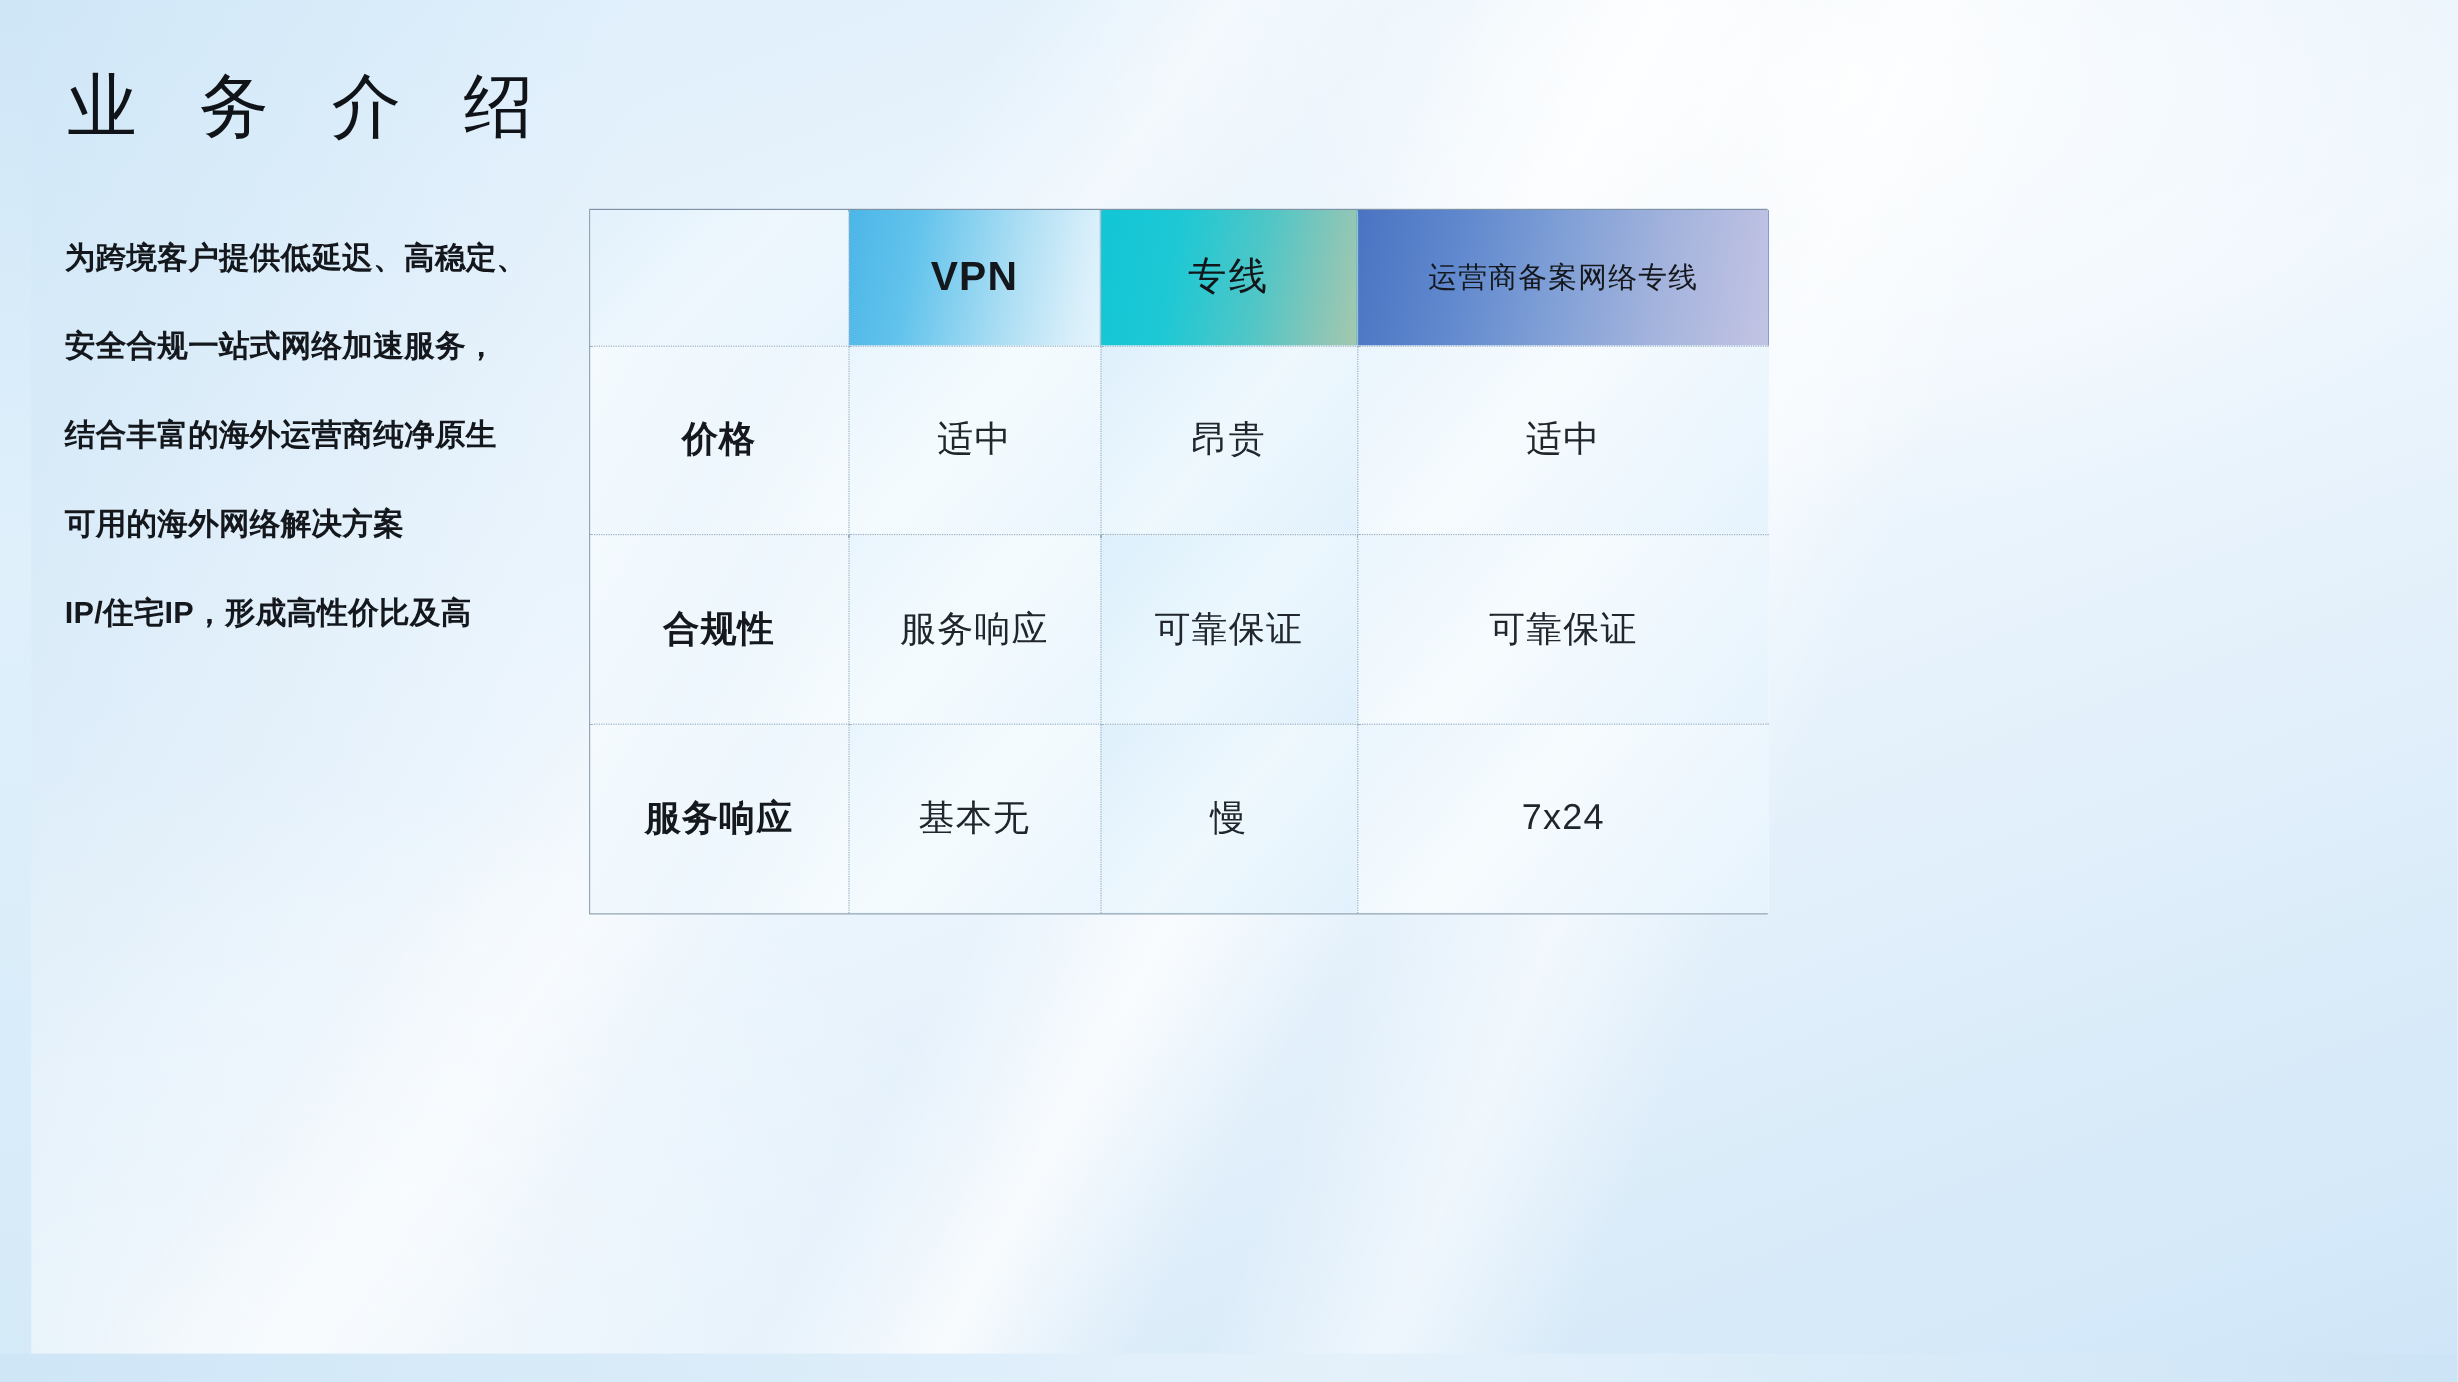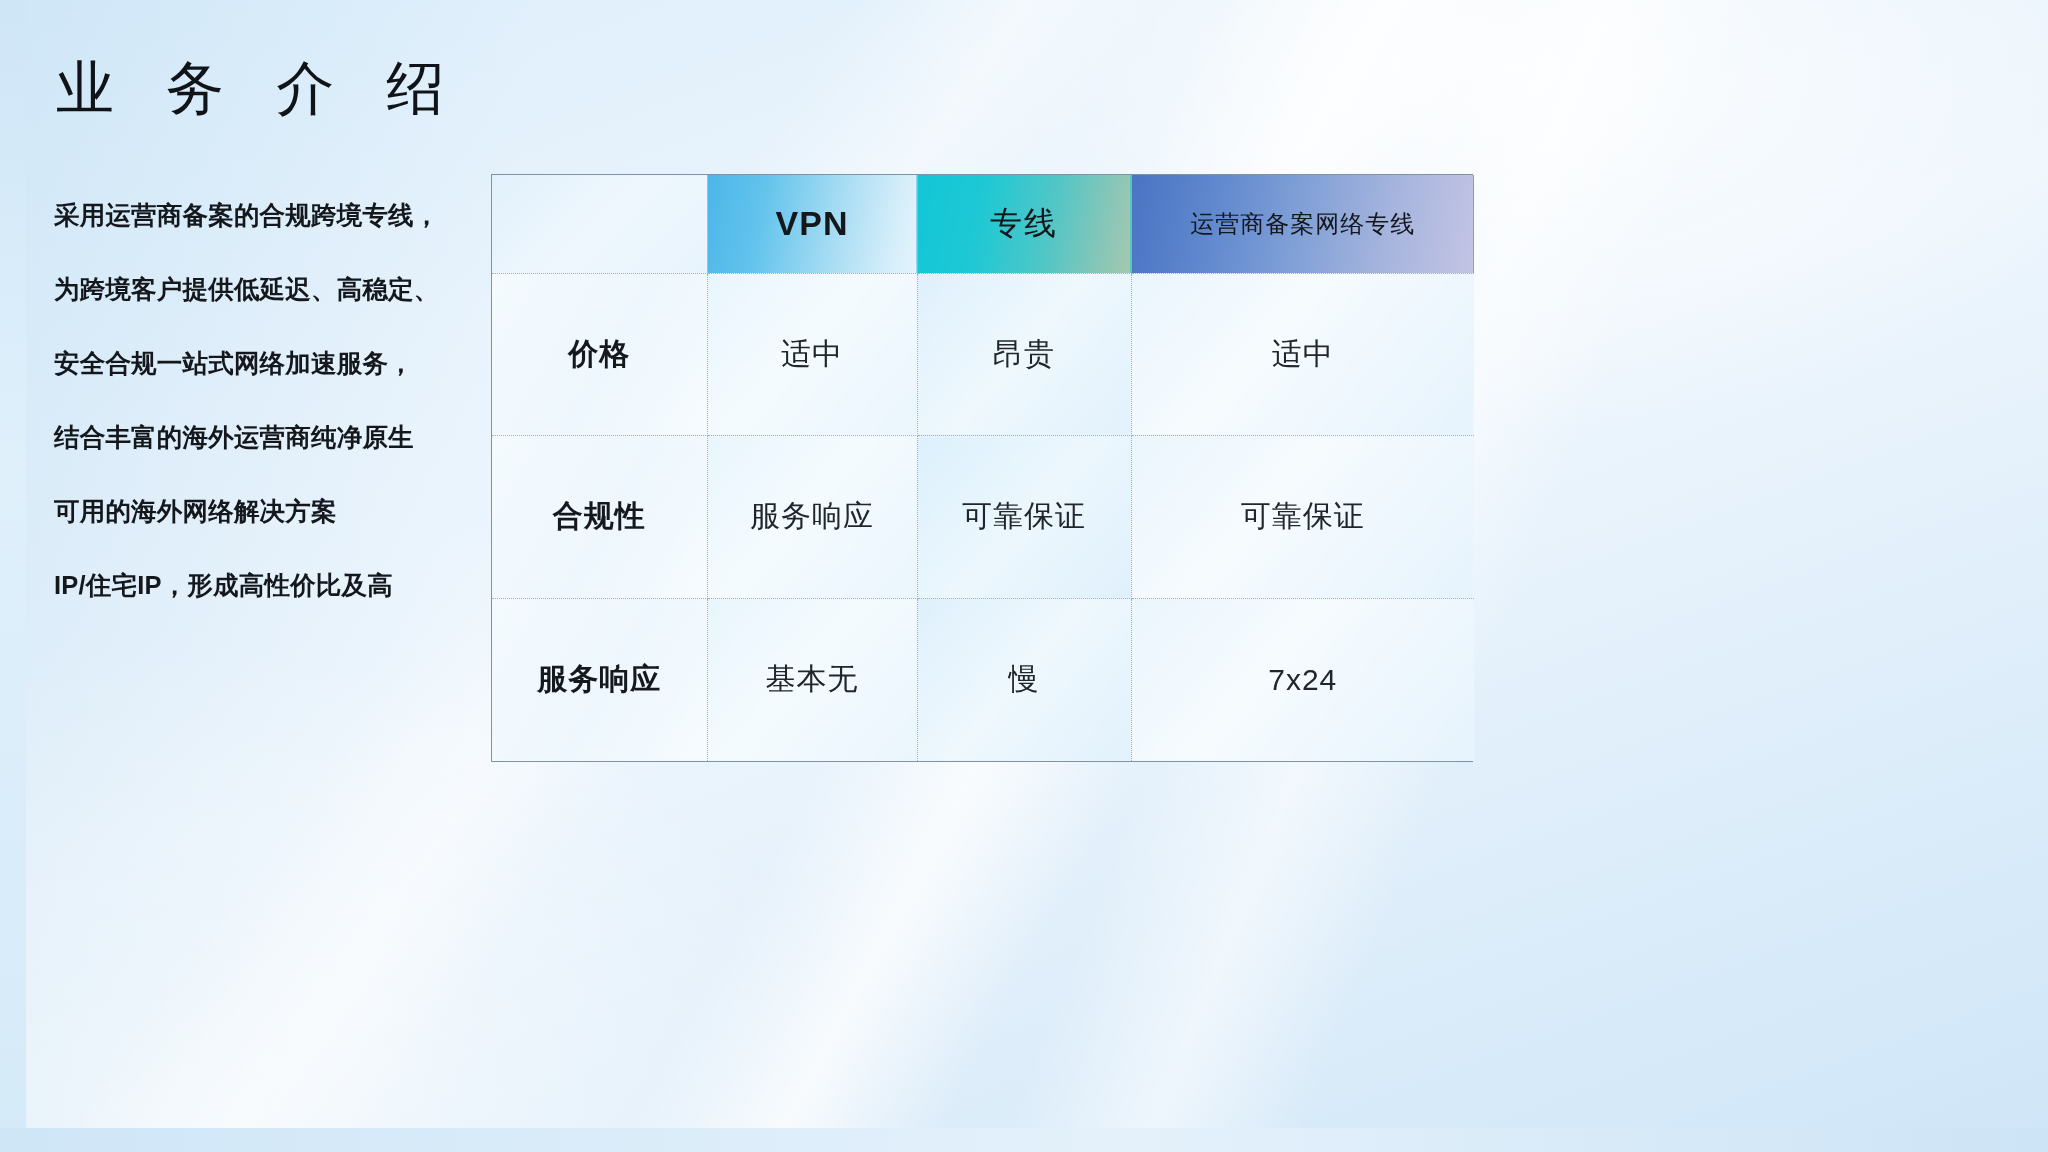--- a/index.html
+++ b/index.html
@@ -65,21 +65,21 @@
     box-sizing:border-box;
   }
   table.cmp tr td:last-child, table.cmp tr th:last-child{border-right:none;}
   table.cmp tr:last-child td{border-bottom:none;}
 
   col.c1{width:215px;}
   col.c2{width:210px;}
   col.c3{width:214px;}
   col.c4{width:343px;}
 
-  thead tr{height:98px;}
+  thead tr{height:113px;}
   tbody tr{height:95px;}
 
   th.h-blank{
     background:linear-gradient(135deg,#e2f1fc 0%,#eef7fd 50%,#e8f4fd 100%);
   }
   th.h-vpn{
     background:linear-gradient(100deg,#4cb6e8 0%,#62c3ec 26%,#a9ddf3 62%,#d6eefa 88%,#e3f4fc 100%);
     color:#14181d;font-size:34px;font-weight:700;letter-spacing:1px;
   }
   th.h-line{
@@ -108,21 +108,20 @@
 <body>
 
 <div class="bg"></div>
 <div class="bg2"></div>
 <div class="edge-left"></div>
 <div class="edge-bottom"></div>
 
 <div class="title">业 务 介 绍</div>
 
 <div class="para">
-  <div class="ln">采用运营商备案的合规跨境专线，</div>
   <div class="ln">为跨境客户提供低延迟、高稳定、</div>
   <div class="ln">安全合规一站式网络加速服务，</div>
   <div class="ln">结合丰富的海外运营商纯净原生</div>
   <div class="ln">可用的海外网络解决方案</div>
   <div class="ln">IP/住宅IP，形成高性价比及高</div>
 </div>
 
 <div class="table-wrap">
   <table class="cmp">
     <colgroup>

